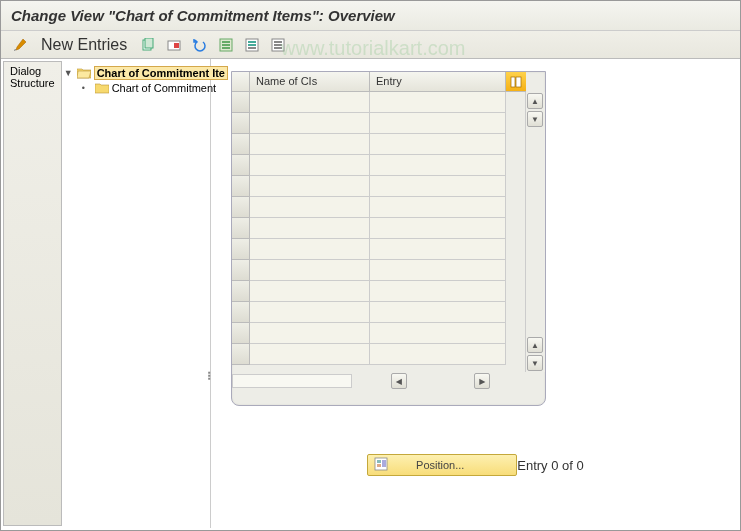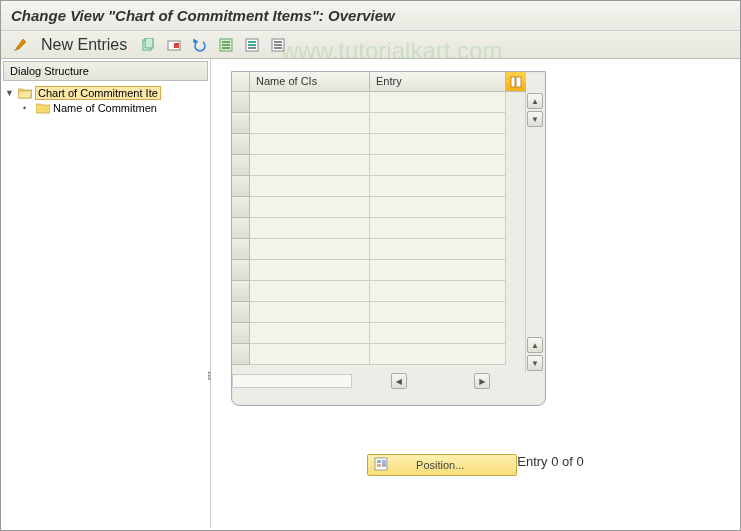--- a/index.html
+++ b/index.html
@@ -44,36 +44,36 @@
     .tb-text {
       padding: 2px 6px;
       font-size: 16px;
       color: #333;
       cursor: pointer;
     }
     .watermark {
       position: absolute;
       top: 36px;
       left: 280px;
-      font-size: 24px;
+      font-size: 20px;
       color: rgba(150, 200, 150, 0.35);
       font-weight: normal;
       pointer-events: none;
       z-index: 100;
     }
     .content {
       display: flex;
       height: calc(100% - 60px);
     }
     .sidebar {
       width: 210px;
       border-right: 1px solid #ccc;
       padding: 2px;
       display: flex;
-      flex-direction: column;
+      flex-direction: row;
     }
     .sidebar-header {
       background: linear-gradient(to bottom, #f0efe8, #e5e4da);
       padding: 3px 6px;
       font-size: 11px;
       border: 1px solid #bbb;
     }
     .tree {
       padding: 4px 2px;
       font-size: 11px;
@@ -88,20 +88,21 @@
       cursor: pointer;
     }
     .tree-item.child { padding-left: 18px; }
     .tree-toggle { width: 10px; font-size: 9px; color: #555; }
     .folder-icon { width: 14px; height: 12px; }
     .tree-label { overflow: hidden; text-overflow: ellipsis; }
     .tree-item.selected .tree-label {
       background: #fce9a9;
       border: 1px solid #d4a84b;
       padding: 0 2px;
+      font-weight: bold;
     }
     .splitter-handle {
       position: absolute;
       left: 207px;
       top: 370px;
       font-size: 8px;
       color: #888;
       line-height: 3px;
       cursor: ew-resize;
     }
@@ -196,20 +197,21 @@
       background: #f8f8f2;
       border: 1px solid #ccc;
       margin-right: 4px;
     }
     .bottom-area {
       position: absolute;
       top: 395px;
       left: 0;
       width: 100%;
       display: flex;
+      align-items: center;
       justify-content: center;
     }
     .position-btn {
       display: inline-flex;
       align-items: center;
       gap: 6px;
       padding: 2px 30px 2px 6px;
       background: linear-gradient(to bottom, #fdf0b0, #f8dd7a);
       border: 1px solid #c4a83b;
       border-radius: 2px;
@@ -297,21 +299,21 @@
         </span>
         <span class="tree-label">Chart of Commitment Ite</span>
       </div>
       <div class="tree-item child">
         <span class="tree-toggle">•</span>
         <span class="folder-icon">
           <svg width="14" height="12" viewBox="0 0 14 12">
               <path d="M0 2 h5 l1 1 h8 v8 h-14 z" fill="#f7d96e" stroke="#b89437" stroke-width="0.6"></path>
             </svg>
         </span>
-        <span class="tree-label">Name of Commitmen</span>
+        <span class="tree-label">Chart of Commitment</span>
       </div>
     </div>
   </div>
 
   <div class="splitter-handle">▪<br>▪<br>▪</div>
 
   <div class="main">
     <div class="grid-wrap">
       <div class="grid-header">
         <div class="grid-header-cell sel"></div>

